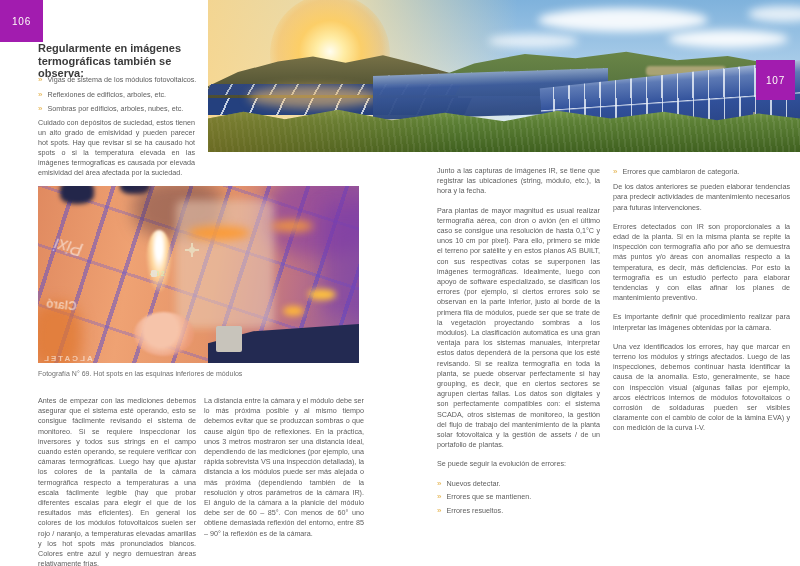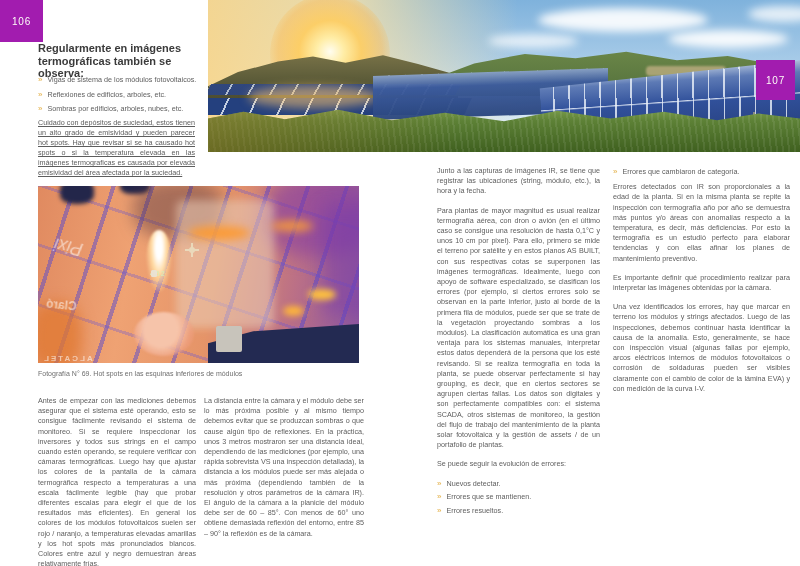--- a/index.html
+++ b/index.html
@@ -12,21 +12,21 @@
   #badge-left{left:0;top:0;width:43px;height:42px;}
   #badge-right{left:756px;top:16px;width:39px;height:40px;margin-top:44px;}
 
   
   .heading{position:absolute;left:38px;top:42px;width:152px;margin:0;font-size:11px;
            line-height:12.5px;font-weight:bold;color:#3b3b3b;}
   .obs-list{position:absolute;left:38px;top:75px;width:172px;list-style:none;margin:0;padding:0;}
   .obs-list li{display:flex;gap:5px;margin-bottom:4.5px;font-size:7.2px;line-height:10px;color:#5d5d5d;}
   .bullet-marker{color:#E2AC3F;font-size:8px;line-height:9.5px;flex:0 0 auto;}
   .intro{position:absolute;left:38px;top:118px;width:157px;margin:0;font-size:7.2px;
-         line-height:10.1px;color:#5d5d5d;text-align:justify;text-decoration:underline;}
+         line-height:10.1px;color:#5d5d5d;text-align:justify;}
   .caption{position:absolute;left:38px;top:370px;font-size:7px;color:#6e6e6e;}
   .bodycol{position:absolute;font-size:7.2px;line-height:10.2px;color:#5d5d5d;text-align:justify;}
   #col1{left:38px;top:396px;width:158px;}
   #col2{left:204px;top:396px;width:160px;}
   #col3{left:437px;top:166px;width:163px;}
   #col4{left:613px;top:166px;width:177px;}
   .bodycol p{margin:0 0 9px 0;}
   .mini-list{list-style:none;margin:1px 0 0 0;padding:0;}
   .mini-list li{display:flex;gap:5px;margin-bottom:3.4px;}
   .lead-bullet{margin-bottom:5px;}
@@ -224,18 +224,19 @@
     </ul>
   </div>
 
   <div id="col4" class="bodycol">
     <ul class="mini-list lead-bullet">
       <li>
         <span class="bullet-marker">»</span>
         <span>Errores que cambiaron de categoría.</span>
       </li>
     </ul>
+    <p>De los datos anteriores se pueden elaborar tendencias para predecir actividades de mantenimiento necesarios para futuras intervenciones.</p>
     <p>Errores detectados con IR son proporcionales a la edad de la planta. Si en la misma planta se repite la inspección con termografía año por año se demuestra más puntos y/o áreas con anomalías respecto a la temperatura, es decir, más deficiencias. Por esto la termografía es un estudió perfecto para elaborar tendencias y con ellas afinar los planes de mantenimiento preventivo.</p>
     <p>Es importante definir qué procedimiento realizar para interpretar las imágenes obtenidas por la cámara.</p>
     <p>Una vez identificados los errores, hay que marcar en terreno los módulos y strings afectados. Luego de las inspecciones, debemos continuar hasta identificar la causa de la anomalía. Esto, generalmente, se hace con inspección visual (algunas fallas por ejemplo, arcos eléctricos internos de módulos fotovoltaicos o corrosión de soldaduras pueden ser visibles claramente con el cambio de color de la lámina EVA) y con medición de la curva I-V.</p>
   </div>
 
 </div>
 
 </body></html>

